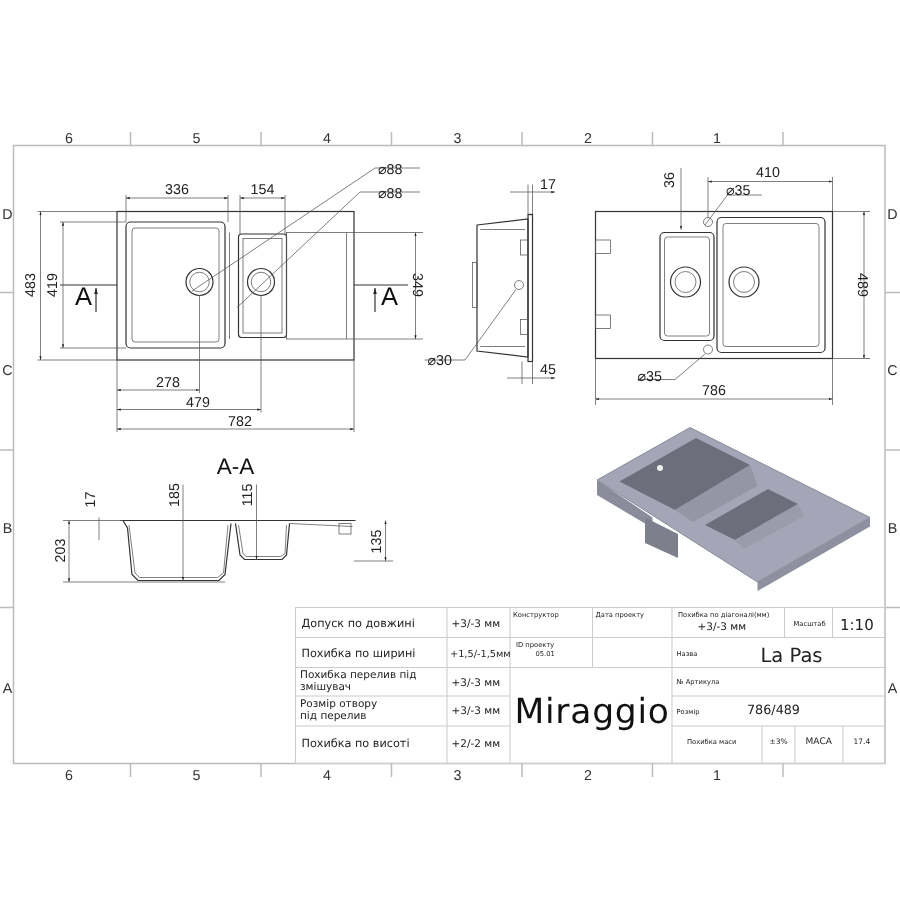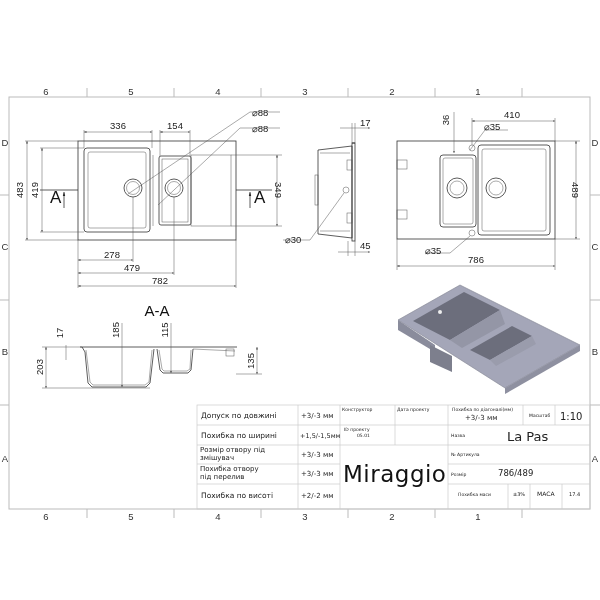--- a/index.html
+++ b/index.html
@@ -281,25 +281,25 @@
     <line class="tbl" x1="555" y1="405" x2="555" y2="425"></line>
     <line class="tbl" x1="508" y1="484" x2="508" y2="509"></line>
     <line class="tbl" x1="530" y1="484" x2="530" y2="509"></line>
     <line class="tbl" x1="562" y1="484" x2="562" y2="509"></line>
 
     <text class="tb" x="201" y="418" font-size="7.5">Допуск по довжині</text>
     <text class="tb" x="301" y="418" font-size="7">+3/-3 мм</text>
     <text class="tb" x="201" y="438" font-size="7.5">Похибка по ширині</text>
     <text class="tb" x="300" y="438" font-size="6.5">+1,5/-1,5мм</text>
     <foreignObject x="200" y="446" width="98" height="19">
-      <div style="font-family:'DejaVu Sans',sans-serif;font-size:7px;line-height:8px;color:#222;">Розмір отвору під змішувач</div>
+      <div style="font-family:'DejaVu Sans',sans-serif;font-size:7px;line-height:8px;color:#222;">Похибка перелив під змішувач</div>
     </foreignObject>
     <text class="tb" x="301" y="457" font-size="7">+3/-3 мм</text>
     <foreignObject x="200" y="465" width="90" height="19">
-      <div style="font-family:'DejaVu Sans',sans-serif;font-size:7px;line-height:8px;color:#222;width:60px;">Похибка отвору під перелив</div>
+      <div style="font-family:'DejaVu Sans',sans-serif;font-size:7px;line-height:8px;color:#222;width:60px;">Розмір отвору під перелив</div>
     </foreignObject>
     <text class="tb" x="301" y="476" font-size="7">+3/-3 мм</text>
     <text class="tb" x="201" y="498" font-size="7.5">Похибка по висоті</text>
     <text class="tb" x="301" y="498" font-size="7">+2/-2 мм</text>
 
     <text class="tb" x="342" y="411" font-size="4.5">Конструктор</text>
     <text class="tb" x="397" y="411" font-size="4.5">Дата проекту</text>
     <text class="tb" x="344" y="431" font-size="4.5">ID проекту</text>
     <text class="tb" x="357" y="437" font-size="4.5">05.01</text>
     <text x="343" y="482" font-size="23" font-family="DejaVu Sans, sans-serif" fill="#111" letter-spacing="0.5">Miraggio</text>

